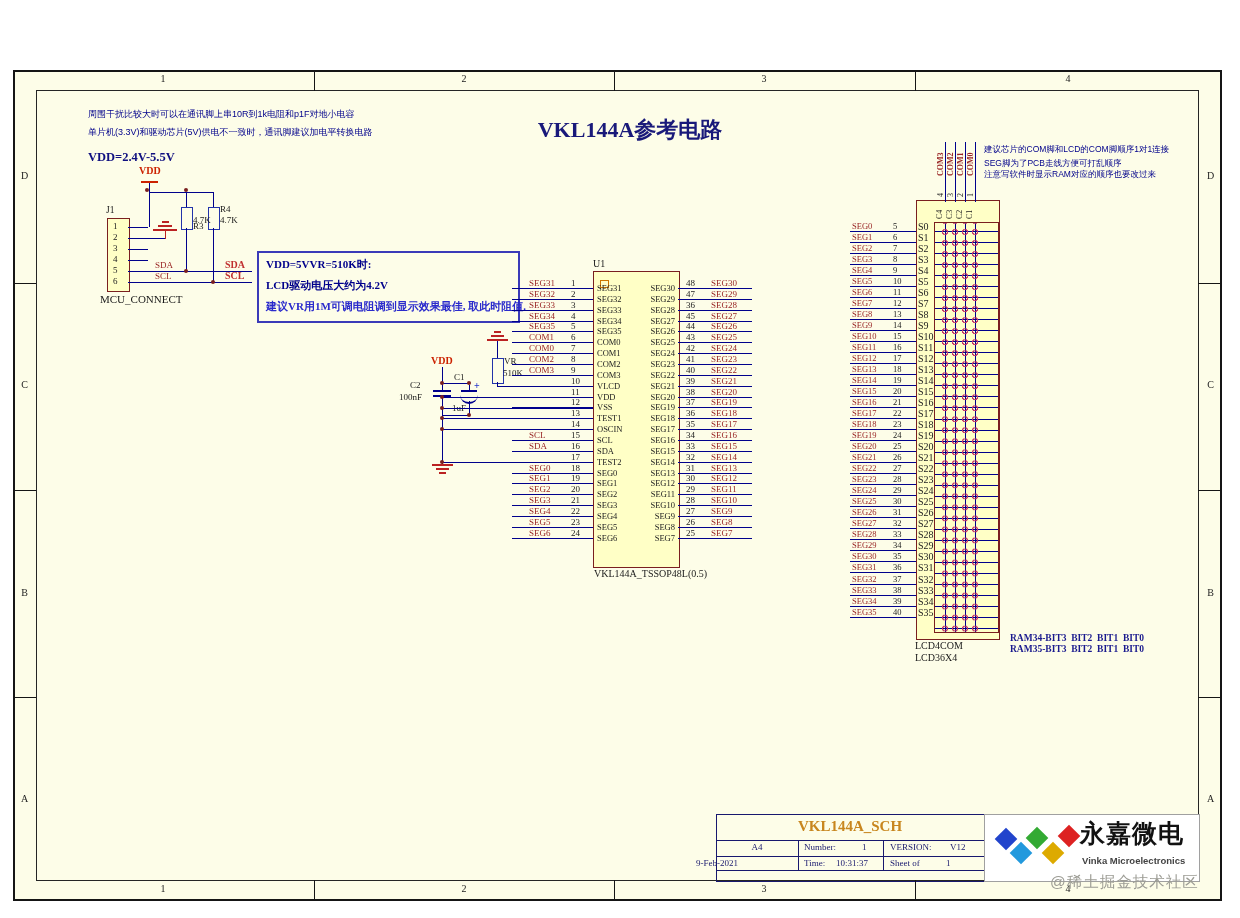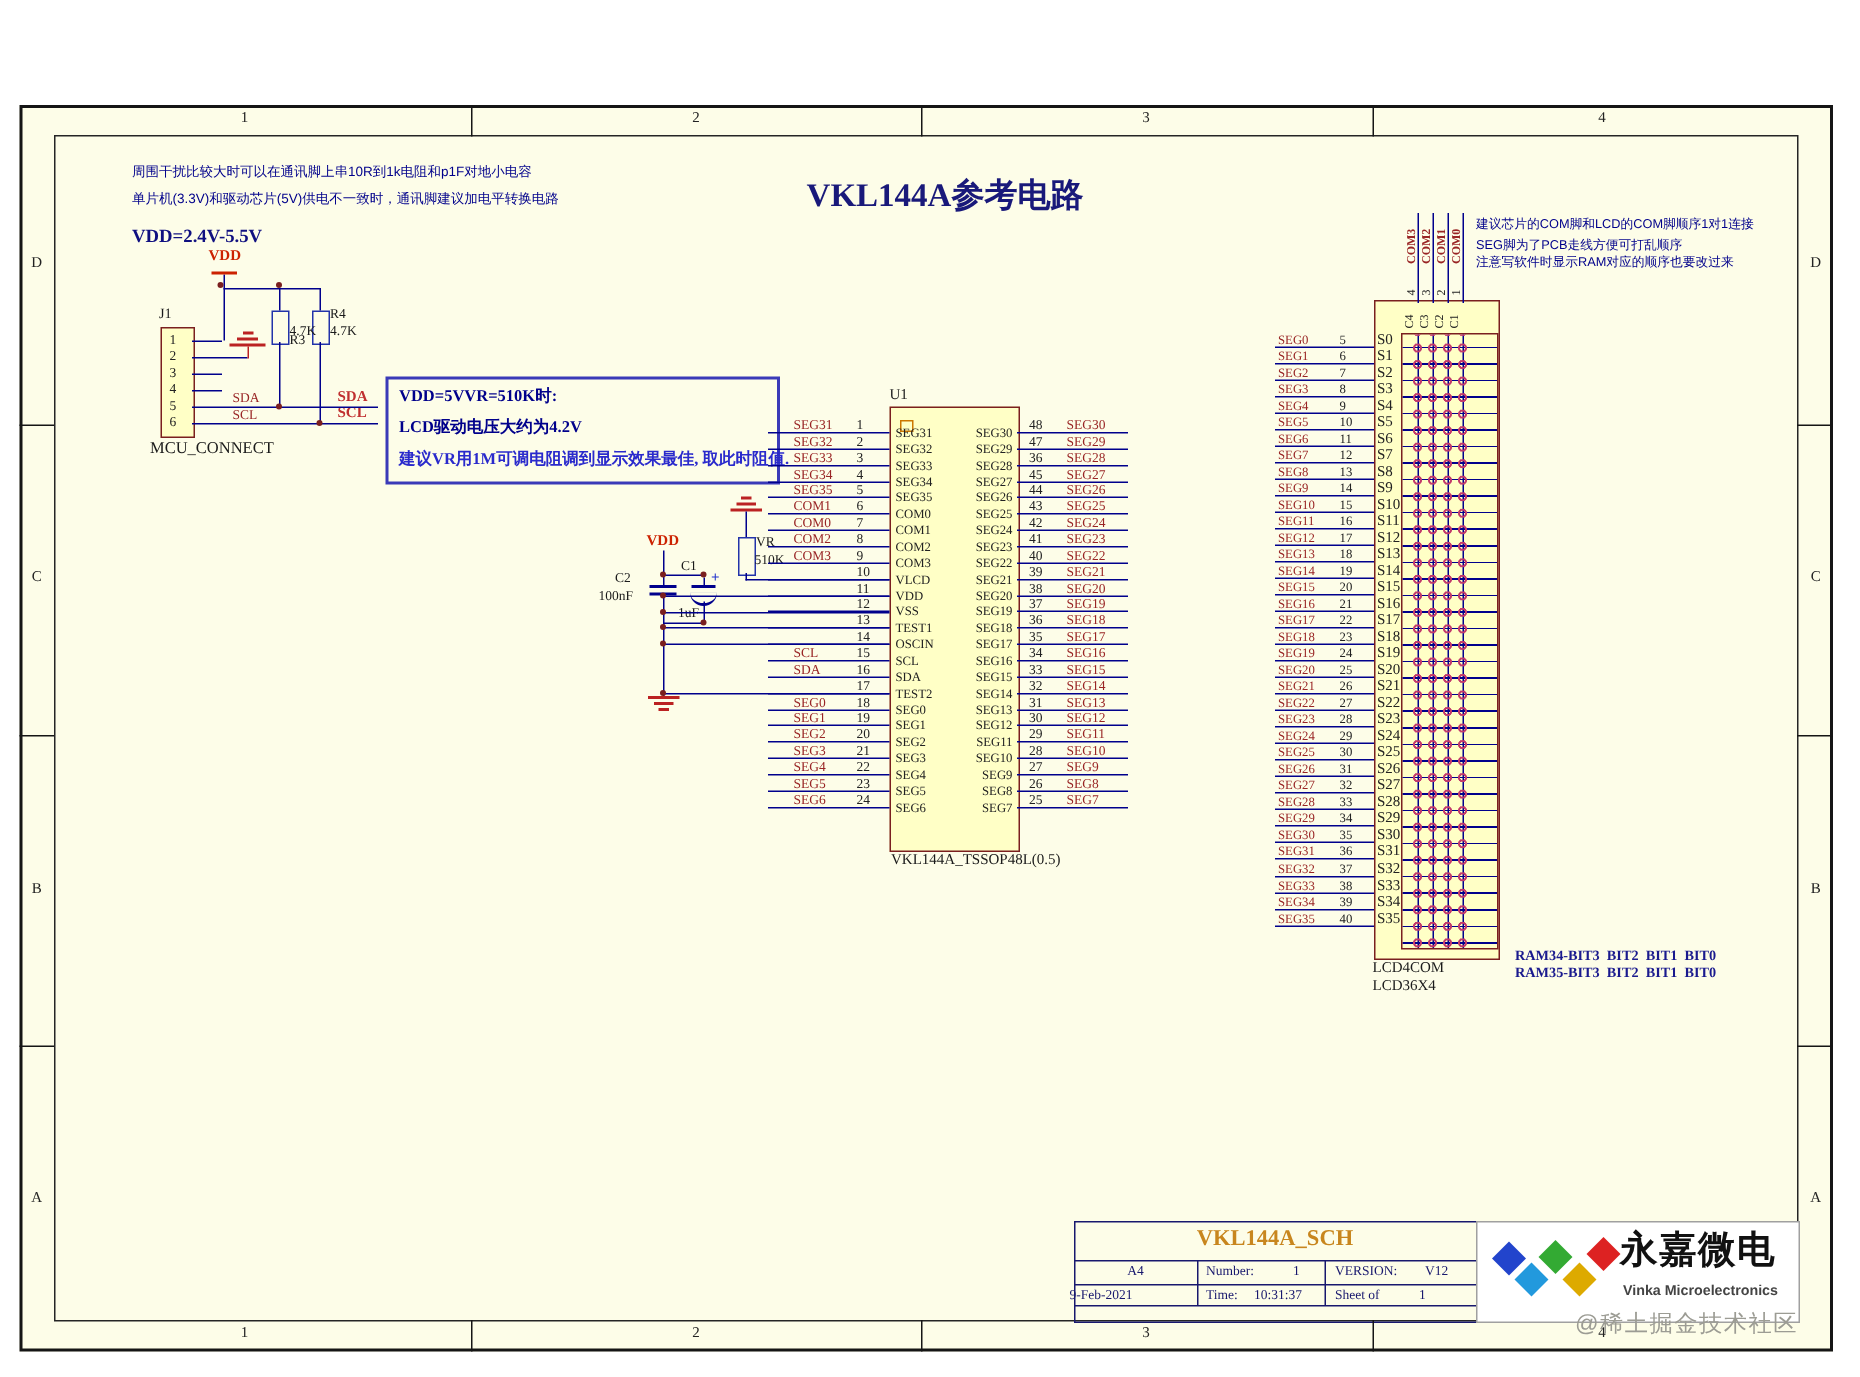--- a/index.html
+++ b/index.html
@@ -811,21 +811,21 @@
   <div class="tbl" style="left:716px;top:856px;width:268px;height:1px"></div>
   <div class="tbl" style="left:716px;top:870px;width:268px;height:1px"></div>
   <div class="tbl" style="left:798px;top:840px;width:1px;height:30px"></div>
   <div class="tbl" style="left:883px;top:840px;width:1px;height:30px"></div>
   <span class="tbtitle">VKL144A_SCH</span>
   <span class="tbt" style="left:716px;top:843px;width:82px;text-align:center">A4</span>
   <span class="tbt" style="left:804px;top:843px">Number:</span>
   <span class="tbt" style="left:862px;top:843px">1</span>
   <span class="tbt" style="left:890px;top:843px">VERSION:</span>
   <span class="tbt" style="left:950px;top:843px">V12</span>
-  <span class="tbt" style="left:693px;top:859px;width:82px;text-align:center">9-Feb-2021</span>
+  <span class="tbt" style="left:676px;top:859px;width:82px;text-align:center">9-Feb-2021</span>
   <span class="tbt" style="left:804px;top:859px">Time:</span>
   <span class="tbt" style="left:836px;top:859px">10:31:37</span>
   <span class="tbt" style="left:890px;top:859px">Sheet of</span>
   <span class="tbt" style="left:946px;top:859px">1</span>
 
   <div class="logo"></div>
   <div id="diamonds">
       <div class="diam" style="left: 998px; top: 831px; background: rgb(34, 68, 204);"></div>
       <div class="diam" style="left: 1013px; top: 845px; background: rgb(34, 153, 221);"></div>
       <div class="diam" style="left: 1029px; top: 830px; background: rgb(51, 170, 51);"></div>

